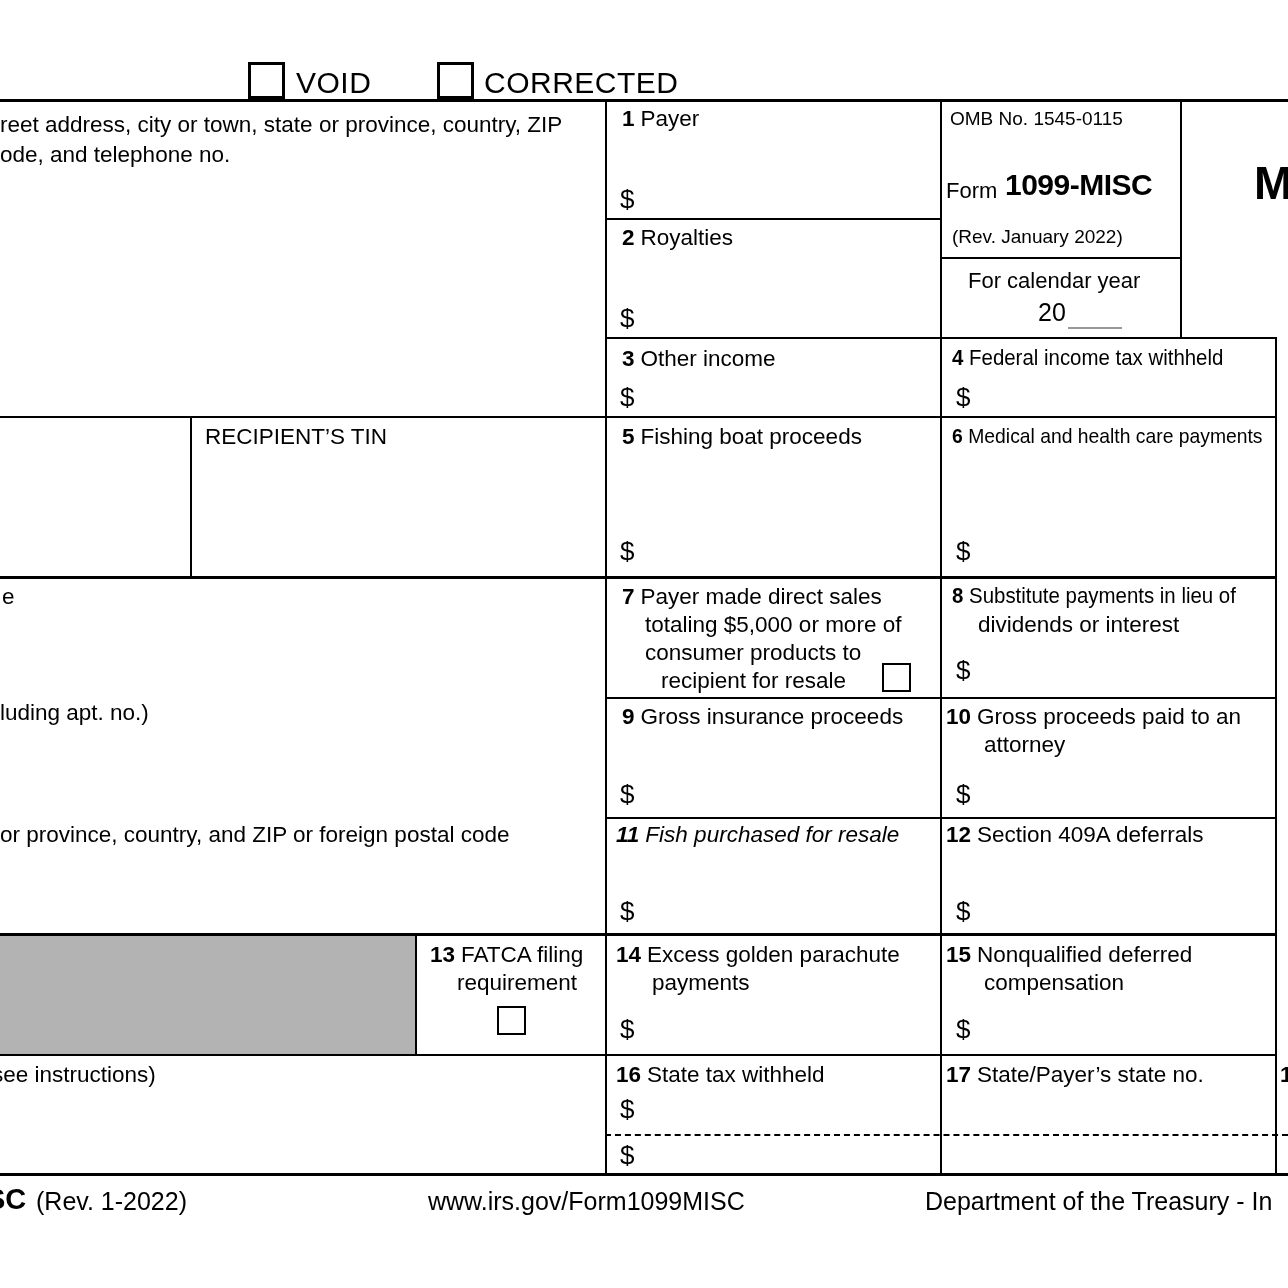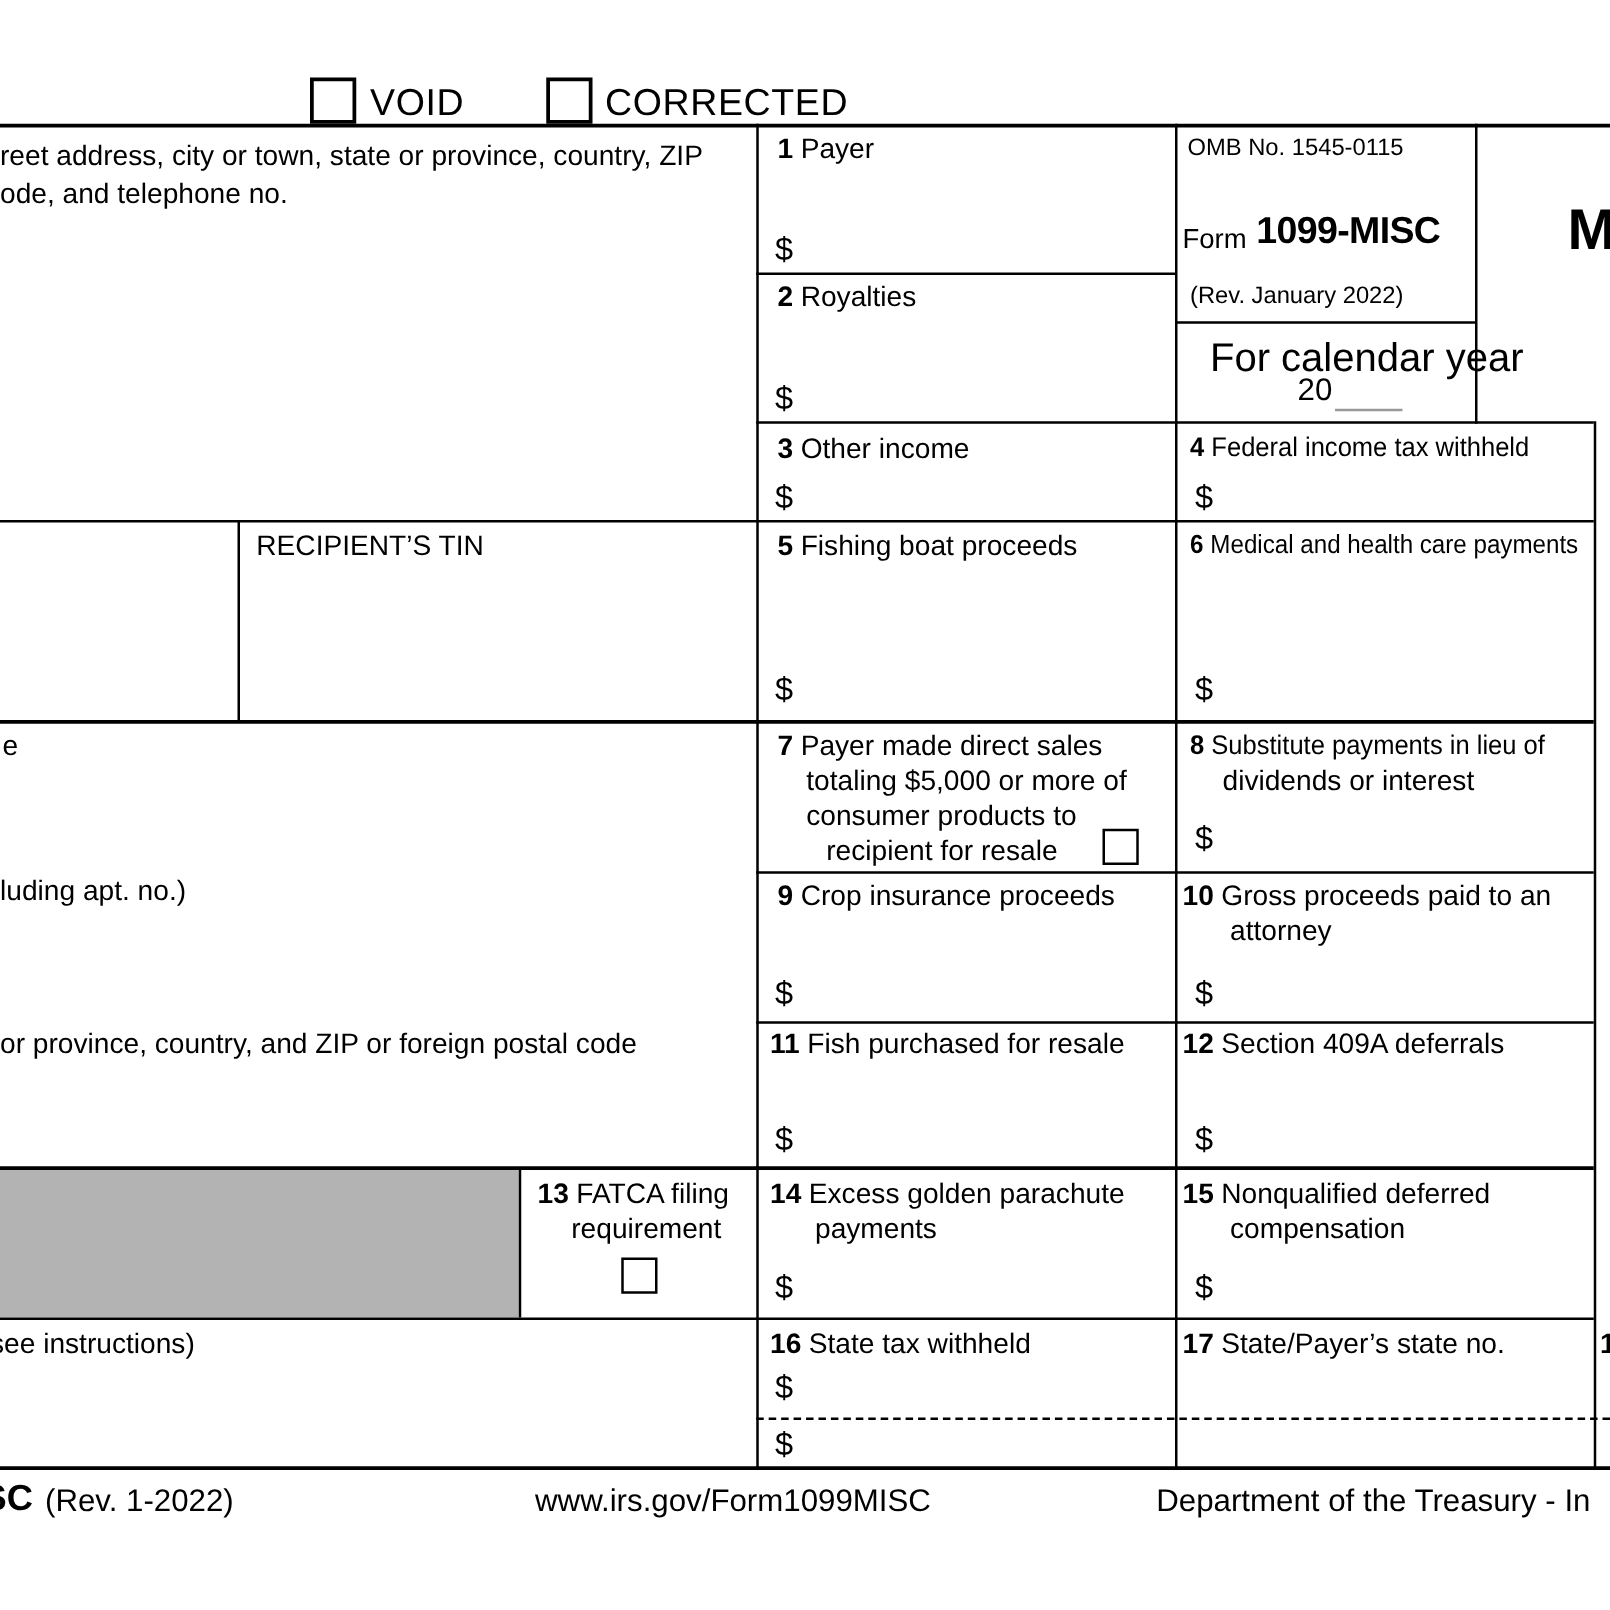--- a/index.html
+++ b/index.html
@@ -16,21 +16,21 @@
   .lbl b{font-weight:bold;margin-right:6px;}
   .cond92{font-size:21px;transform:scaleX(.92);transform-origin:0 0;}
   .cond95{font-size:21.5px;transform:scaleX(.95);transform-origin:0 0;}
   .dollar{font-size:26px;}
   .cb{position:absolute;box-sizing:border-box;background:#fff;border:3px solid #000;}
   .cb.small{border-width:2px;}
   .hdrlbl{font-size:30px;letter-spacing:.5px;}
   .ombtxt{font-size:19px;}
   .formword{font-size:22px;}
   .formnum{font-size:30px;font-weight:bold;letter-spacing:-.5px;}
-  .caltxt{font-size:32px;}
+  .caltxt{font-size:22px;}
   .bigM{font-size:46px;font-weight:bold;}
   .tin{font-size:22.5px;}
   .foot{font-size:25px;}
   .footbold{font-size:29px;font-weight:bold;}
   .shade{position:absolute;}
   .blank-underline{position:absolute;height:2px;background:#999;}
 </style>
 </head>
 <body>
 
@@ -96,28 +96,28 @@
   <div class="abs lbl" style="left:622px;top:584px;"><b>7</b><span>Payer made direct sales</span></div>
   <div class="abs lbl" style="left:645px;top:612px;">totaling $5,000 or more of</div>
   <div class="abs lbl" style="left:645px;top:640px;">consumer products to</div>
   <div class="abs lbl" style="left:645px;top:668px;margin-left:16px;">recipient for resale</div>
   <div class="cb small" style="left:882px;top:663px;width:29px;height:29px;"></div>
   <div class="abs lbl cond95" style="left:952px;top:584px;"><b>8</b><span>Substitute payments in lieu of</span></div>
   <div class="abs lbl" style="left:978px;top:612px;">dividends or interest</div>
   <div class="abs dollar" style="left:956px;top:655px;">$</div>
 
   <div class="abs lbl" style="left:0;top:700px;">luding apt. no.)</div>
-  <div class="abs lbl" style="left:622px;top:704px;"><b>9</b><span>Crop insurance proceeds</span></div>
+  <div class="abs lbl" style="left:622px;top:704px;"><b>9</b><span>Gross insurance proceeds</span></div>
   <div class="abs dollar" style="left:620px;top:779px;">$</div>
   <div class="abs lbl" style="left:946px;top:704px;"><b>10</b><span>Gross proceeds paid to an</span></div>
   <div class="abs lbl" style="left:984px;top:732px;">attorney</div>
   <div class="abs dollar" style="left:956px;top:779px;">$</div>
 
   <div class="abs lbl" style="left:0;top:822px;">or province, country, and ZIP or foreign postal code</div>
-  <div class="abs lbl" style="left:616px;top:822px;"><b>11</b><span>Fish purchased for resale</span></div>
+  <div class="abs lbl" style="left:616px;top:822px;font-style:italic;"><b>11</b><span>Fish purchased for resale</span></div>
   <div class="abs dollar" style="left:620px;top:896px;">$</div>
   <div class="abs lbl" style="left:946px;top:822px;"><b>12</b><span>Section 409A deferrals</span></div>
   <div class="abs dollar" style="left:956px;top:896px;">$</div>
 
   <div class="abs lbl" style="left:430px;top:942px;"><b>13</b><span>FATCA filing</span></div>
   <div class="abs lbl" style="left:457px;top:970px;">requirement</div>
   <div class="cb small" style="left:497px;top:1006px;width:29px;height:29px;"></div>
   <div class="abs lbl" style="left:616px;top:942px;"><b>14</b><span>Excess golden parachute</span></div>
   <div class="abs lbl" style="left:652px;top:970px;">payments</div>
   <div class="abs dollar" style="left:620px;top:1014px;">$</div>

